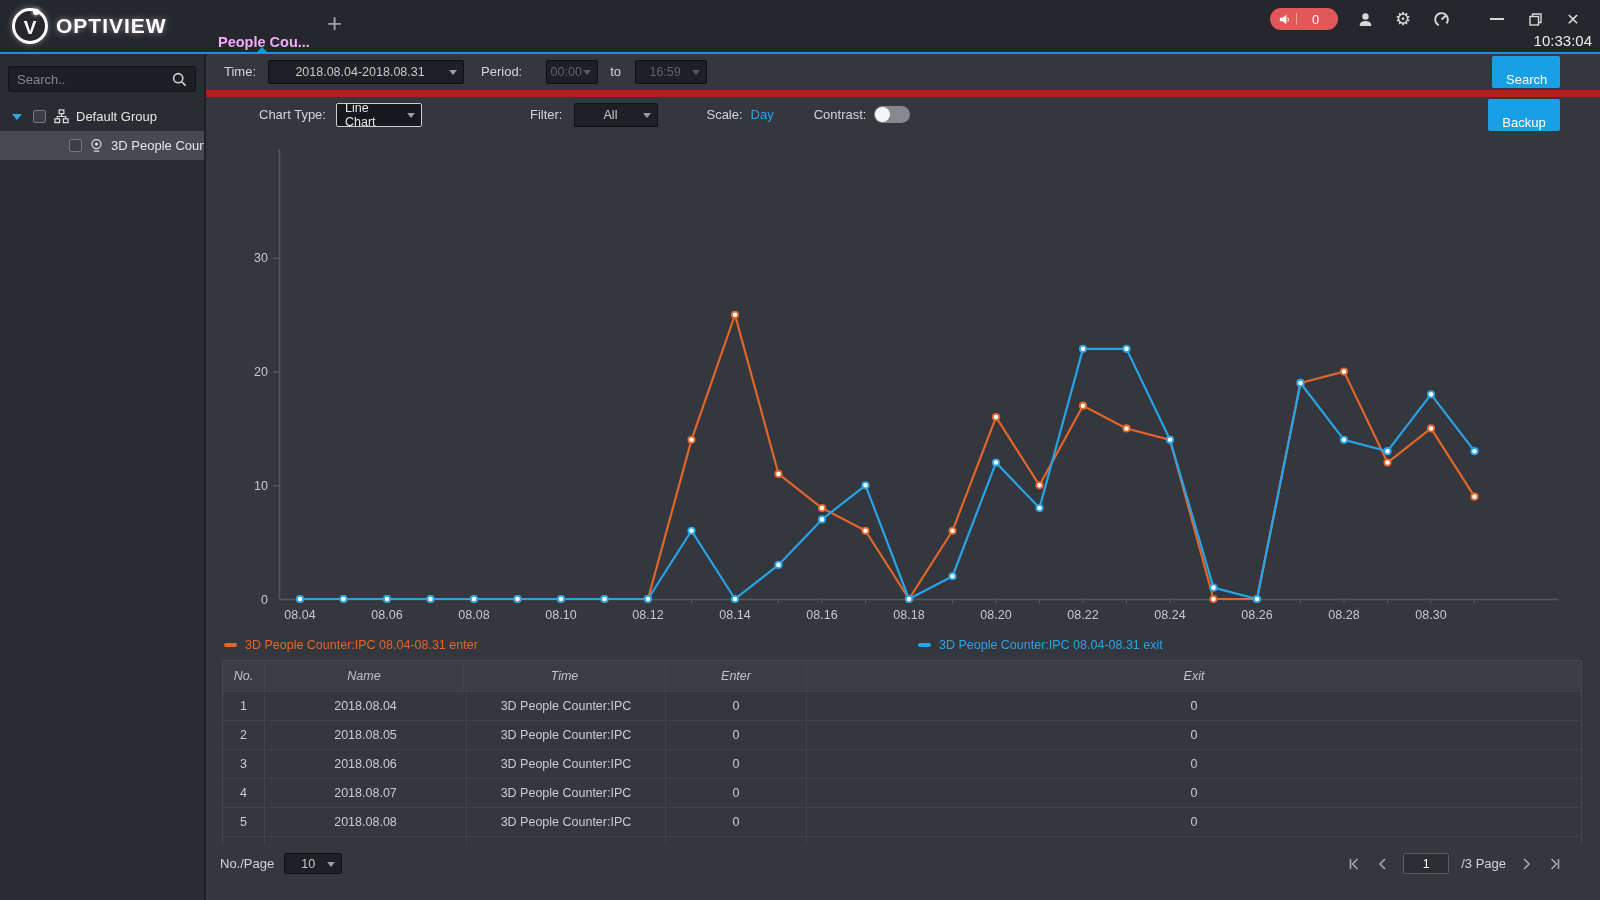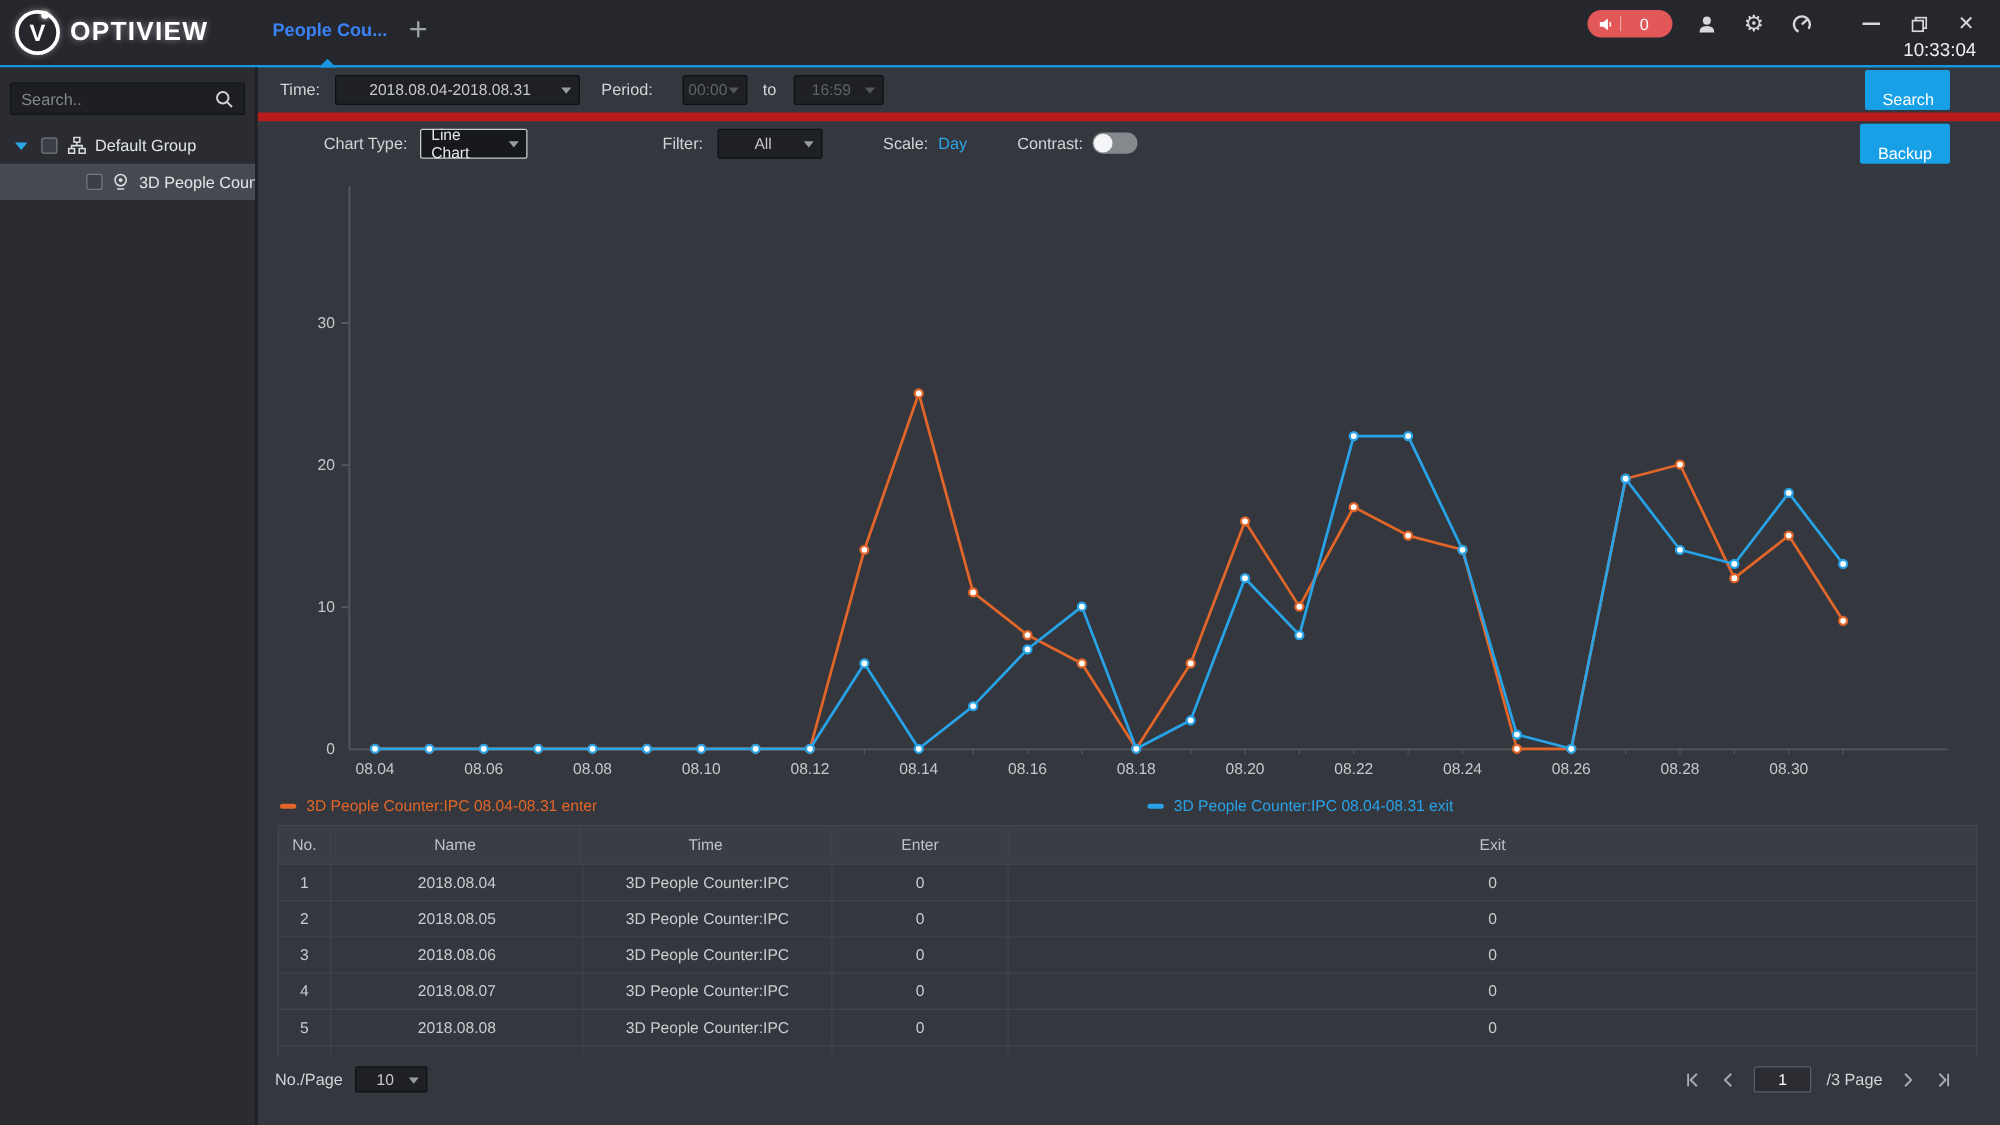--- a/index.html
+++ b/index.html
@@ -17,35 +17,35 @@
   .brand { position:absolute; left:12px; top:8px; display:flex; align-items:center; }
   .brand-logo {
     width:36px; height:36px; border:3px solid #fff; border-radius:50%;
     position:relative; display:flex; align-items:center; justify-content:center;
     box-shadow: 0 0 6px rgba(255,255,255,.35);
   }
   .brand-logo .v { color:#fff; font-weight:bold; font-size:19px; line-height:1; margin-top:2px;}
   .brand-logo .dot { position:absolute; top:-2px; right:6px; width:6px; height:6px; background:#fff; border-radius:50%; box-shadow:0 0 4px #fff;}
   .brand-text { color:#fff; font-size:21px; font-weight:bold; letter-spacing:1px; margin-left:8px;
     text-shadow: 0 0 6px rgba(255,255,255,.45); }
-  .tab { position:absolute; left:218px; top:17px; color:#3b82f6; font-size:14.5px; font-weight:bold; cursor:pointer;}
+  .tab { position:absolute; left:218px; top:34px; color:#f0abfc; font-size:14.5px; font-weight:bold; cursor:pointer;}
   .tab-add { position:absolute; left:327px; top:8px; color:#9ea1a6; font-size:26px; font-weight:200; cursor:pointer;}
   .tab-marker { position:absolute; left:255px; bottom:-2px; width:0; height:0;
     border-left:7px solid transparent; border-right:7px solid transparent; border-bottom:7px solid #1795e0;}
   .top-icons { position:absolute; right:16px; top:8px; display:flex; align-items:center; gap:16px; }
   .alarm-pill { width:68px; height:22px; border-radius:11px; background:#e25757; display:flex; align-items:center; cursor:pointer;}
   .alarm-pill svg { margin-left:8px; }
   .alarm-pill .sep { width:1px; height:12px; background:rgba(255,255,255,.45); margin-left:5px;}
   .alarm-pill .cnt { color:#fff; font-size:13px; flex:1; text-align:center; padding-right:4px;}
   .ticon { color:#d6d8db; display:flex; align-items:center; justify-content:center; width:22px; height:22px; cursor:pointer;}
   .gear-glyph { font-size:18px; line-height:1; }
   .win-min { width:14px; height:2px; background:#d6d8db; }
   .win-close { font-size:16px; color:#d6d8db; }
   .wingap { width:2px; }
-  .clock { position:absolute; right:19px; bottom:3px; color:#eceef0; font-size:15px; }
+  .clock { position:absolute; right:8px; bottom:3px; color:#eceef0; font-size:15px; }
 
   
   .body-row { display:flex; height:846px; }
   .sidebar { width:206px; background:#2a2c32; border-right:2px solid #1e2025; flex:none; position:relative;}
   .content { flex:1; display:flex; flex-direction:column; min-width:0; }
 
   
   .search-box { margin:12px 8px 10px 8px; height:26px; background:#1d1f24; border:1px solid #121418;
     border-radius:2px; display:flex; align-items:center; padding:0 8px;}
   .search-box input { flex:1; background:transparent; border:none; outline:none; color:#c9cbce; font-size:13px;
@@ -81,21 +81,21 @@
   .chart-wrap { height:505px; position:relative; }
   .legend-row { height:18px; position:relative; font-size:12.5px; }
   .legend-item { position:absolute; top:0; display:flex; align-items:center; cursor:default;}
   .legend-item .swatch { width:13px; height:4px; border-radius:2px; margin-right:8px; }
   #legend-enter { left:18px; }
   #legend-exit { left:712px; }
 
   
   .tbl-clip { margin:4px 18px 0 16px; height:186px; overflow:hidden; border:1px solid #45484d; border-bottom:none;}
   .trow { display:flex; height:29px; border-bottom:1px solid #404349; }
-  .trow.thead { height:31px; background:#3a3d43; }
+  .trow.thead { height:31px; background:#3a3d43;font-style:italic; }
   .tcell { display:flex; align-items:center; justify-content:center; font-size:12.5px; color:#caccd0;
     border-right:1px solid #404349; overflow:hidden; white-space:nowrap;}
   .trow.thead .tcell { color:#bfc2c6; }
   .tcell:last-child { border-right:none; }
   .c0 { width:42px; flex:none;} .c1 { width:202px; flex:none;} .c2 { width:199px; flex:none;}
   .c3 { width:141px; flex:none;} .c4 { flex:1; }
   .trow.partial { height:7px; border-bottom:none;}
 
   
   .footer { height:56px; display:flex; align-items:flex-start; justify-content:space-between;

